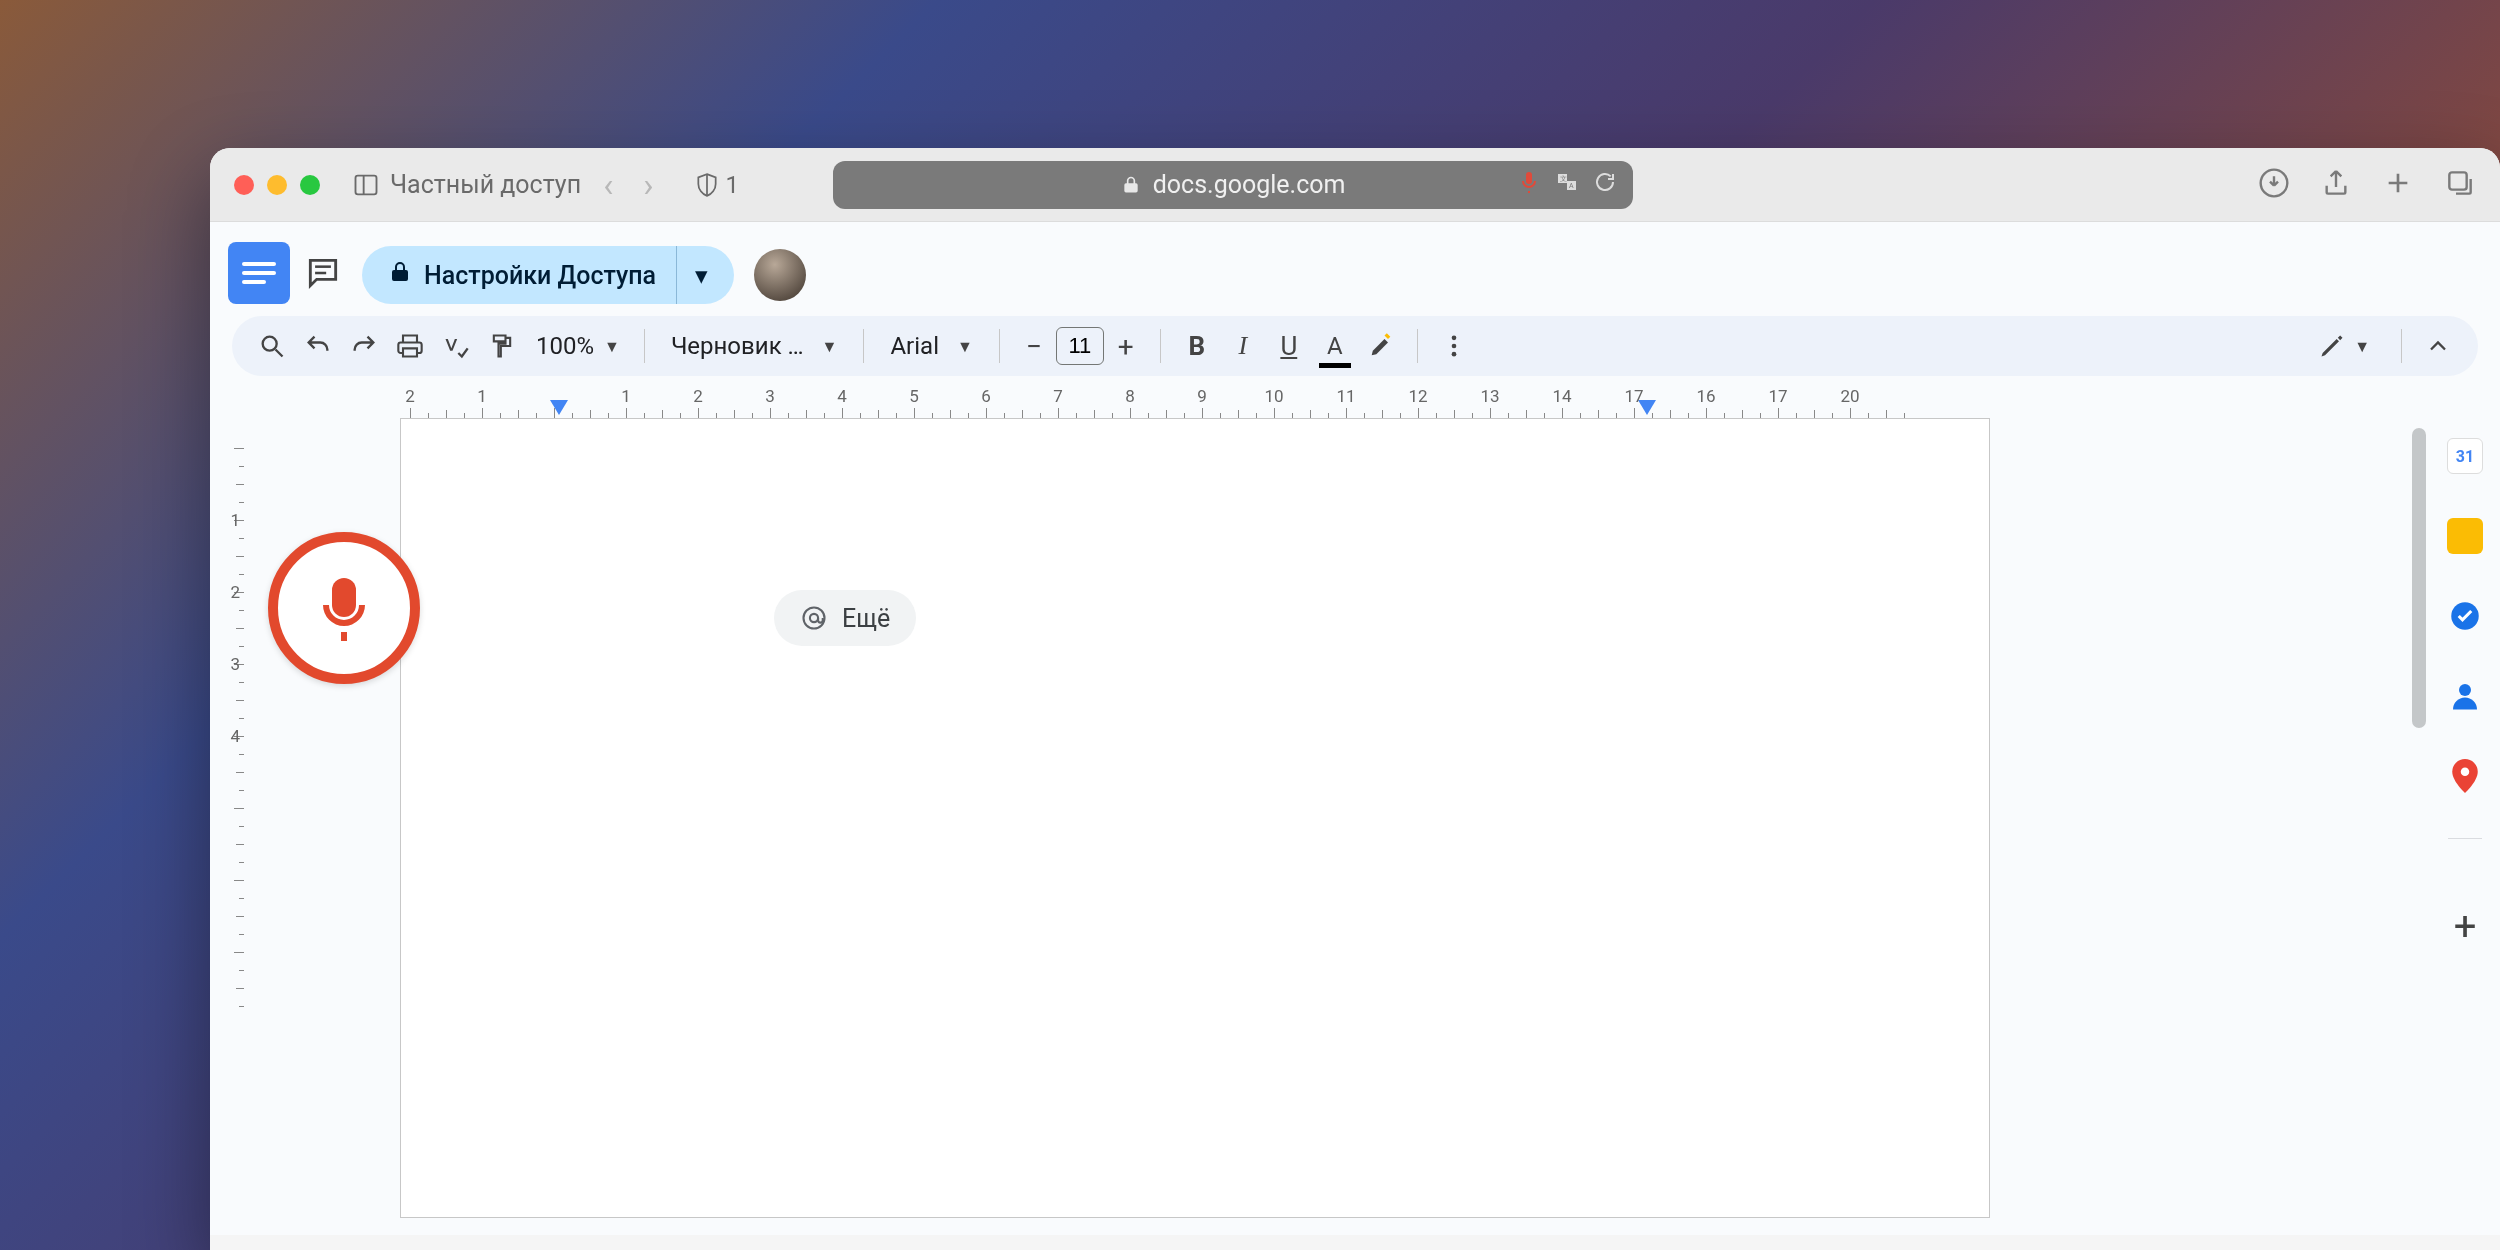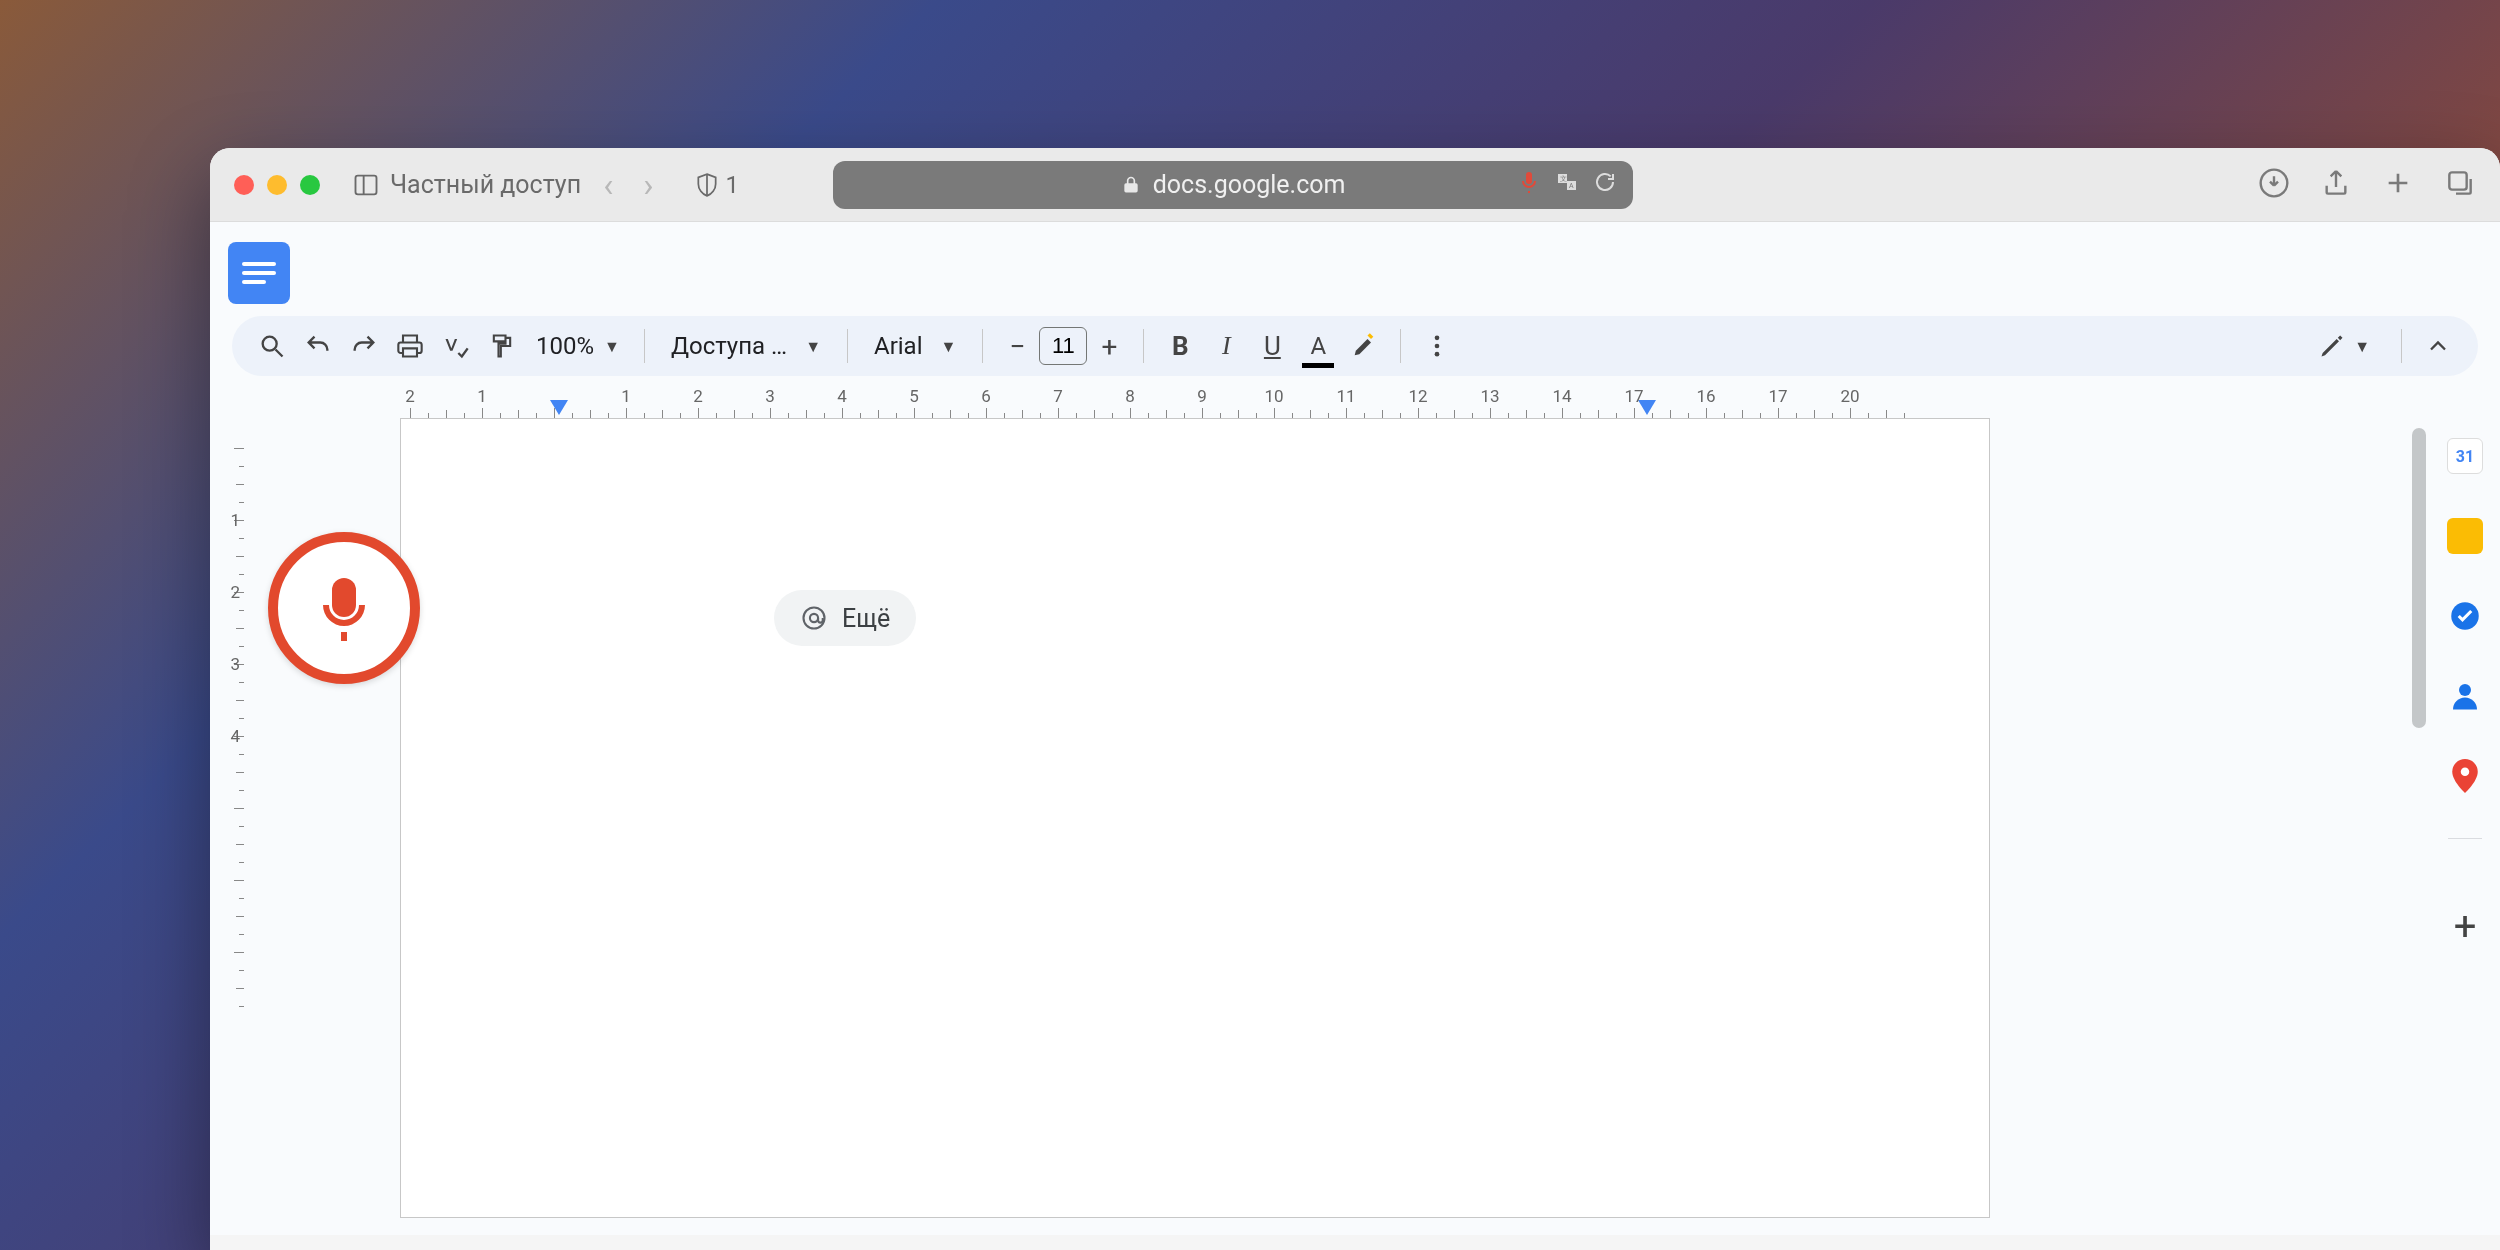--- a/index.html
+++ b/index.html
@@ -256,20 +256,37 @@
   </div>
 
   <div class="docs-header">
     <div class="docs-logo">
       <div class="docs-logo-lines">
           <div></div>
           <div></div>
           <div></div>
         </div>
     </div>
+    <div class="header-right">
+      <span class="comments-icon">
+        <svg viewBox="0 0 24 24">
+            <path fill="none" stroke="#444" stroke-width="1.8" d="M4 4h16v12H8l-4 4V4z"></path>
+            <line x1="7" y1="8" x2="17" y2="8" stroke="#444" stroke-width="1.6"></line>
+            <line x1="7" y1="12" x2="14" y2="12" stroke="#444" stroke-width="1.6"></line>
+          </svg>
+      </span>
+      <div class="share-btn">
+        <span class="lock"><svg viewBox="0 0 24 24">
+              <path fill="#001d35" d="M12 2a5 5 0 00-5 5v3H6a2 2 0 00-2 2v7a2 2 0 002 2h12a2 2 0 002-2v-7a2 2 0 00-2-2h-1V7a5 5 0 00-5-5zm-3 5a3 3 0 016 0v3H9V7z"></path>
+            </svg></span>
+        <span>Настройки Доступа</span>
+        <span class="share-drop">▾</span>
+      </div>
+      <div class="avatar"></div>
+    </div>
   </div>
 
   <div class="toolbar">
     <div class="tool-pill">
       <div class="tbtn">
           <svg viewBox="0 0 24 24">
             <circle cx="10" cy="10" r="6" fill="none" stroke="#444" stroke-width="2"></circle>
             <line x1="15" y1="15" x2="21" y2="21" stroke="#444" stroke-width="2"></line>
           </svg>
         </div>
@@ -298,21 +315,21 @@
           <svg viewBox="0 0 24 24">
             <path fill="none" stroke="#444" stroke-width="1.8" d="M5 3h10v5H5zM15 5h4v7h-8v9h-2v-11h6V5"></path>
           </svg>
         </div>
       <div class="zoom">
           <span>100%</span>
           <span class="drop-caret">▼</span>
         </div>
       <div class="tsep"></div>
       <div class="style-sel">
-          <span>Доступа …</span>
+          <span>Черновик …</span>
           <span class="drop-caret">▼</span>
         </div>
       <div class="tsep"></div>
       <div class="font-sel">
           <span>Arial</span>
           <span class="drop-caret">▼</span>
         </div>
       <div class="tsep"></div>
       <div class="size-box">
         <div class="plusminus">−</div>

